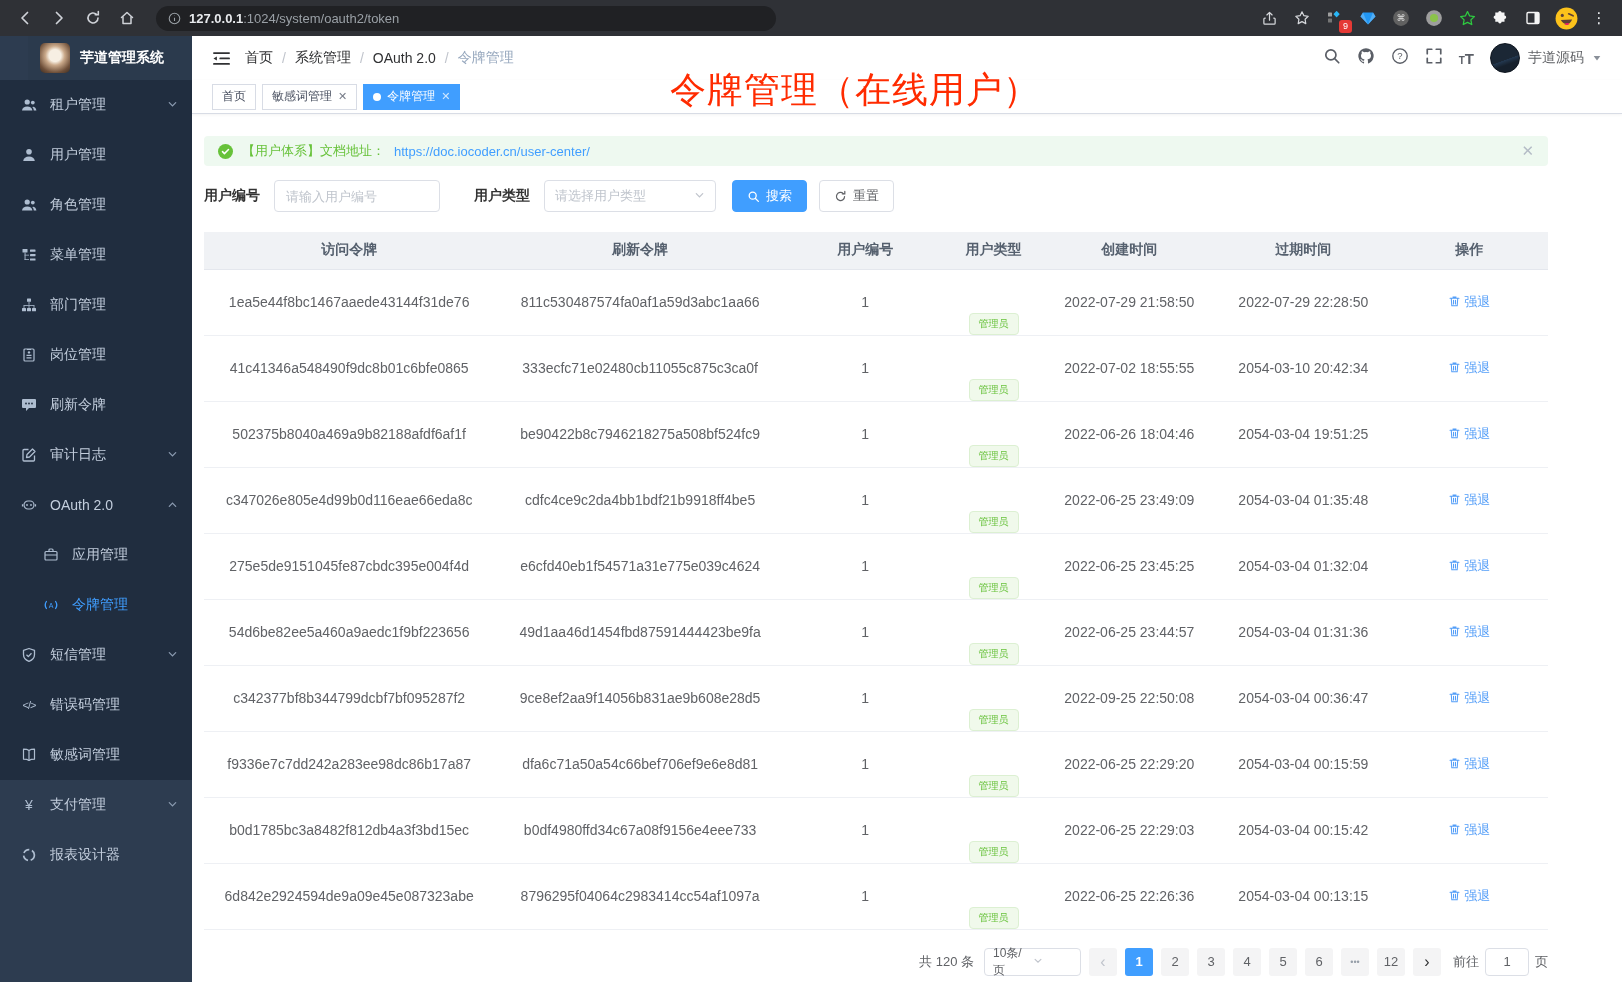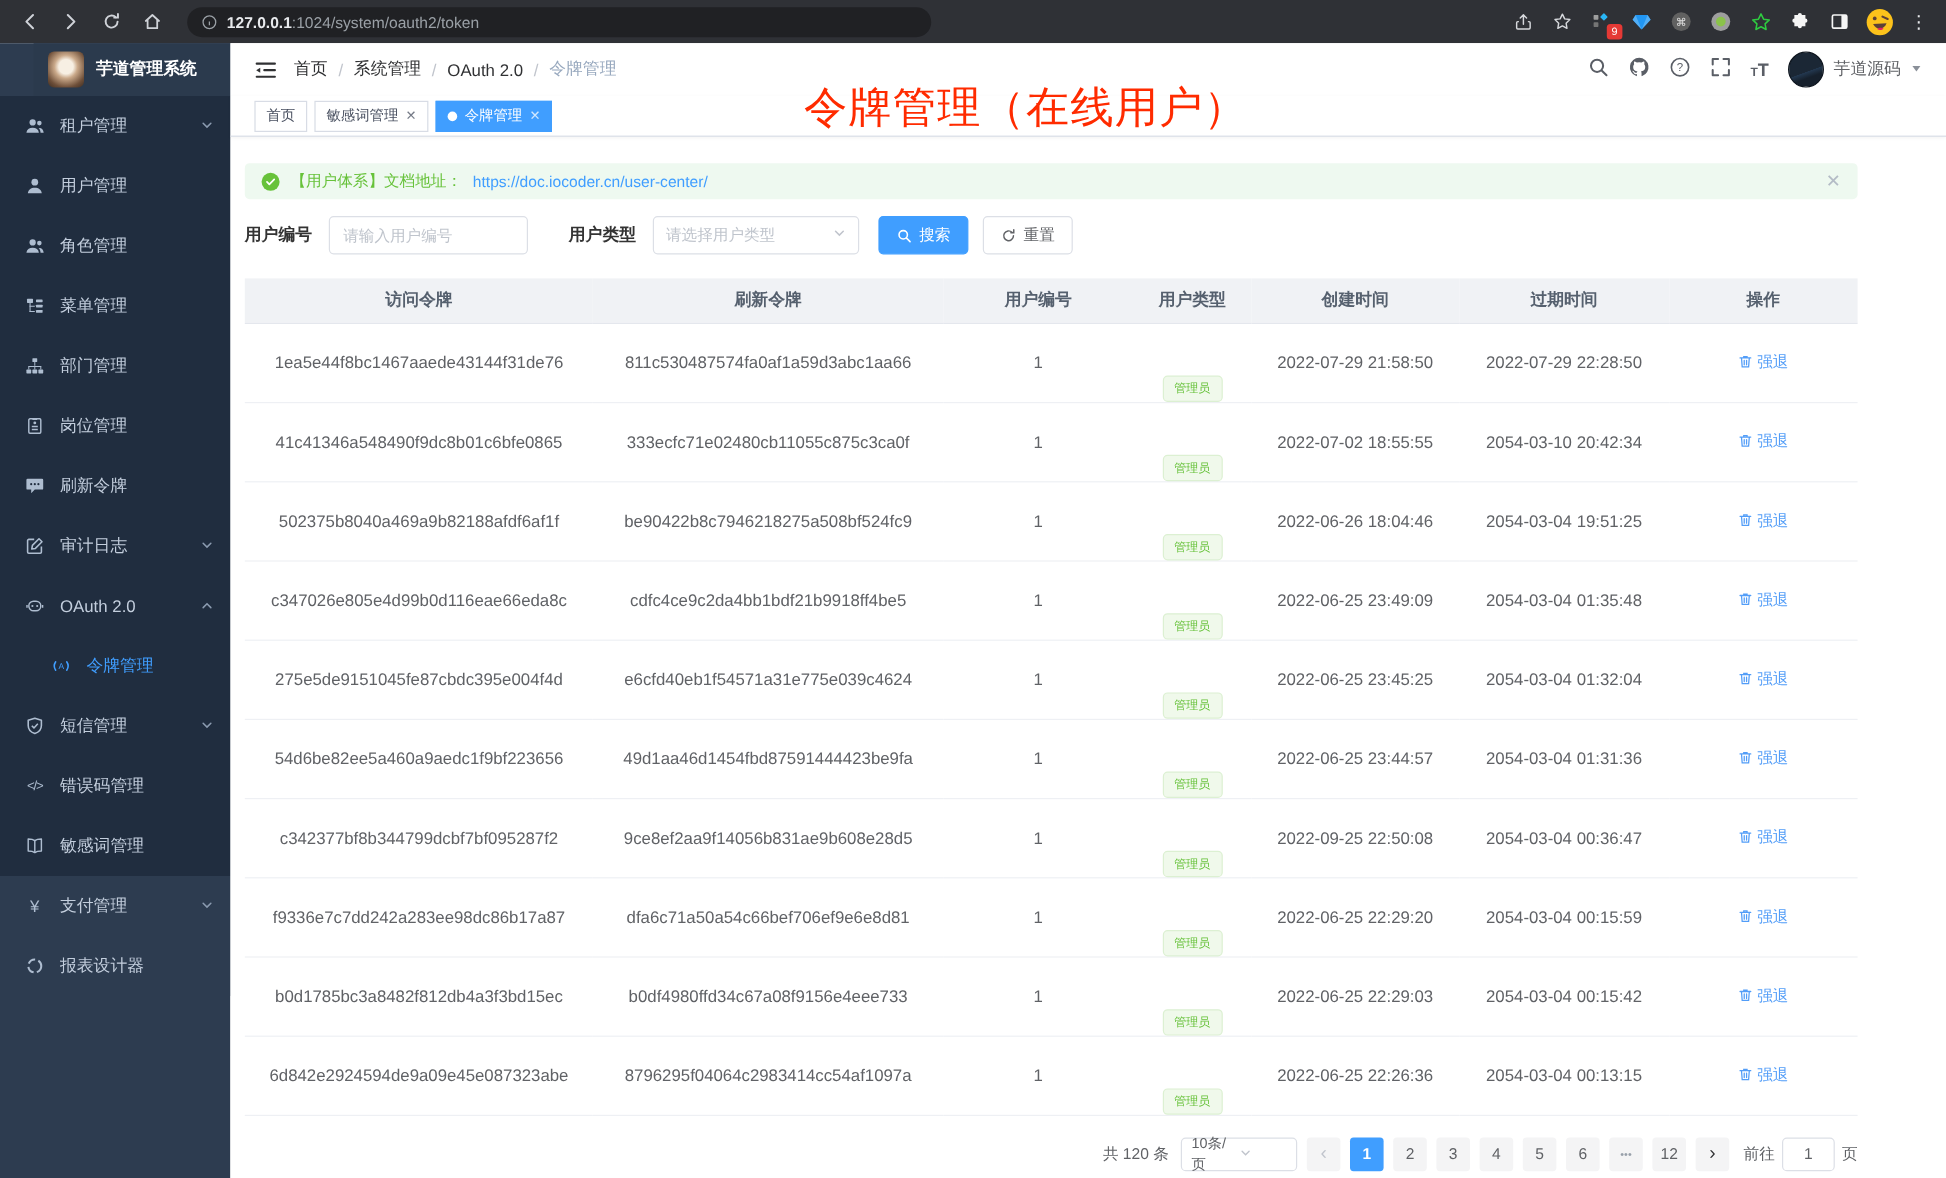--- a/index.html
+++ b/index.html
@@ -341,20 +341,29 @@
               <circle cx="6" cy="8" r=".9" fill="currentColor" stroke="none"></circle>
               <circle cx="10" cy="8" r=".9" fill="currentColor" stroke="none"></circle>
               <path d="M1.5 7.2v2.2M14.5 7.2v2.2"></path>
             </svg>
           </span>
           <span class="nav-label">OAuth 2.0</span>
           <span class="chev up"><svg viewBox="0 0 12 12" fill="none" stroke="currentColor" stroke-width="1.4" stroke-linecap="round">
               <path d="M2.5 4l3.5 3.5L9.5 4"></path>
             </svg></span>
         </div>
+        <div class="nav-item subsub">
+          <span class="icon">
+            <svg viewBox="0 0 16 16" fill="none" stroke="currentColor" stroke-width="1.2">
+              <rect x="2" y="4.5" width="12" height="8.5" rx="1"></rect>
+              <path d="M6 4.5V3a1 1 0 0 1 1-1h2a1 1 0 0 1 1 1v1.5M2 8h12"></path>
+            </svg>
+          </span>
+          <span class="nav-label">应用管理</span>
+        </div>
         <div class="nav-item subsub active">
           <span class="icon">
             <svg viewBox="0 0 16 16" fill="none" stroke="currentColor" stroke-width="1.3" stroke-linecap="round">
               <path d="M3.4 4.5a6.2 6.2 0 0 0 0 7"></path>
               <path d="M12.6 4.5a6.2 6.2 0 0 1 0 7"></path>
               <text x="8" y="10.6" text-anchor="middle" font-size="7" fill="currentColor" stroke="none">A</text>
             </svg>
           </span>
           <span class="nav-label">令牌管理</span>
         </div>

